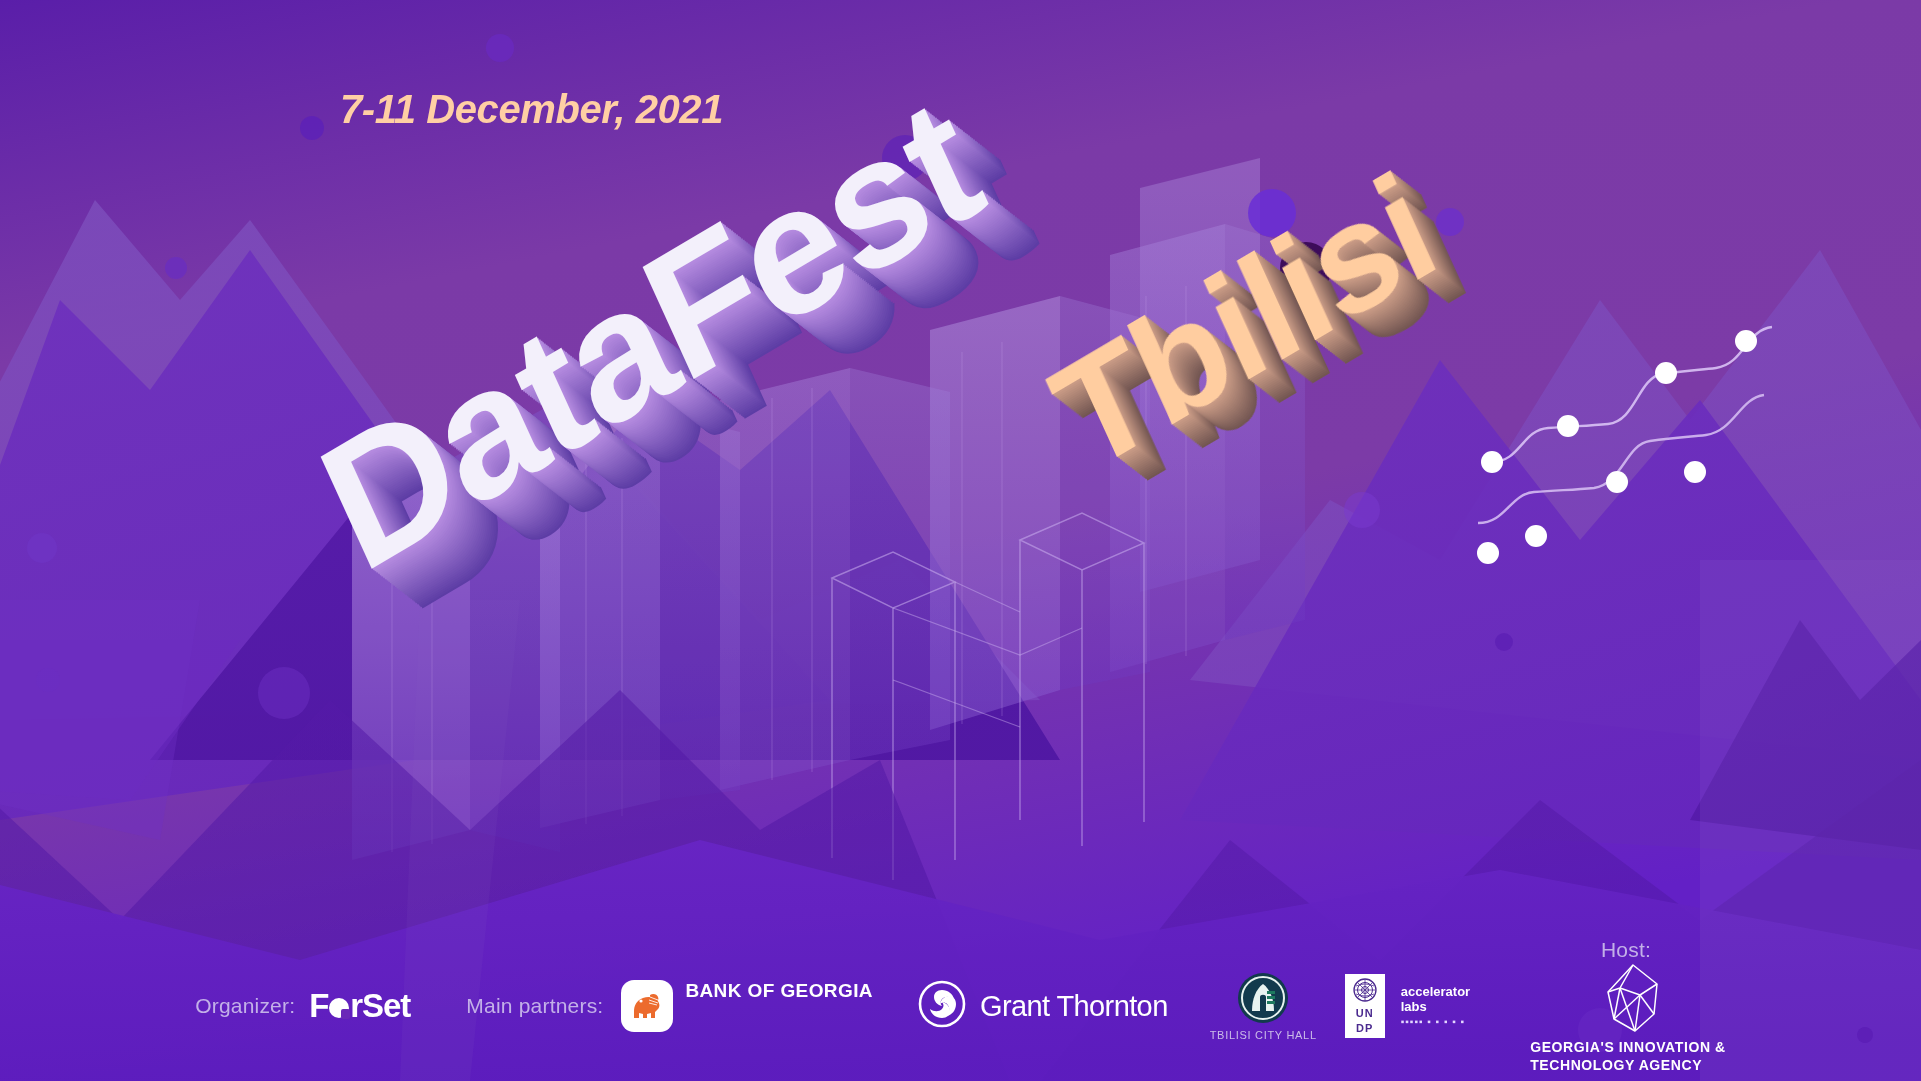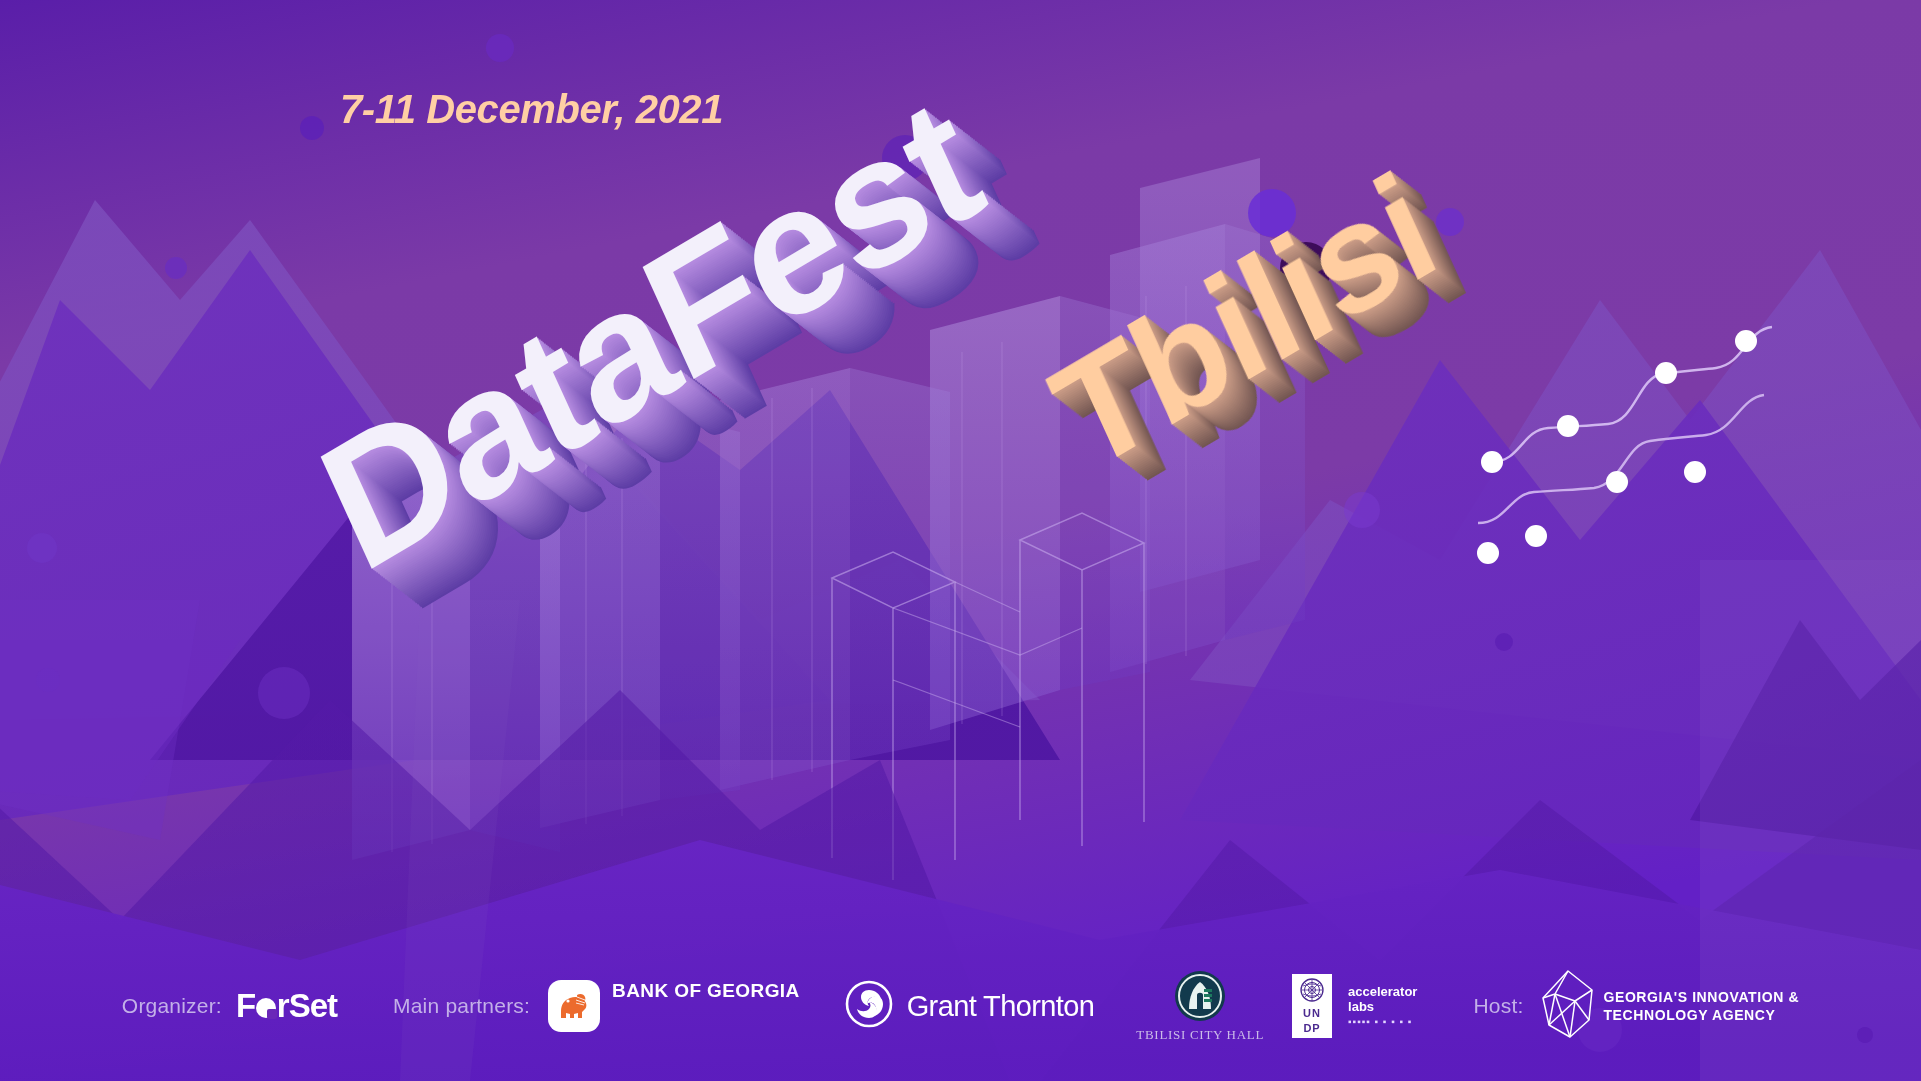--- a/index.html
+++ b/index.html
@@ -87,42 +87,41 @@
     margin-left:12px;color:#fff;font-size:19px;font-weight:bold;
     letter-spacing:.4px;white-space:nowrap;
   }
   .gt{display:flex;align-items:center;margin-left:44px;}
   .gt-name{
     margin-left:13px;color:#fff;font-size:29px;letter-spacing:-.6px;
     white-space:nowrap;
   }
   .tbc{margin-left:42px;display:flex;flex-direction:column;align-items:center;}
   .tbc-name{
-    font-size:13px;letter-spacing:.7px;color:#cbbbe8;
+    font-size:11px;letter-spacing:.7px;color:#cbbbe8;
     white-space:nowrap;
-    font-family:Liberation Serif, serif;
   }
   .undp{margin-left:28px;display:flex;align-items:center;}
   .undp-box{
     width:40px;height:64px;background:#fff;flex:none;
     display:flex;flex-direction:column;align-items:center;
   }
   .undp-emblem{
     width:34px;height:28px;margin-top:2px;display:flex;
     align-items:center;justify-content:center;
   }
   .undp-letters{
     width:34px;flex:1;display:flex;flex-direction:column;
     align-items:center;justify-content:space-evenly;
     color:#4b2a8f;font-size:11px;font-weight:bold;line-height:1;
   }
   .undp-letters span{letter-spacing:1px;}
   .undp-txt{margin-left:16px;color:#fff;font-size:13px;line-height:1.18;font-weight:bold;}
   .undp-dots{margin-top:2px;font-size:10px;letter-spacing:1px;color:#e3d6ff;}
-  .host{margin-left:52px;display:flex;align-items:center;}
+  .host{margin-left:52px;display:flex;align-items:center;flex-direction:column;}
   .gita-name{
     margin-left:4px;color:#fff;font-size:14px;font-weight:bold;
     letter-spacing:.6px;line-height:1.32;white-space:nowrap;
   }
 </style>
 </head>
 <body>
 
 <div id="poster">
 

